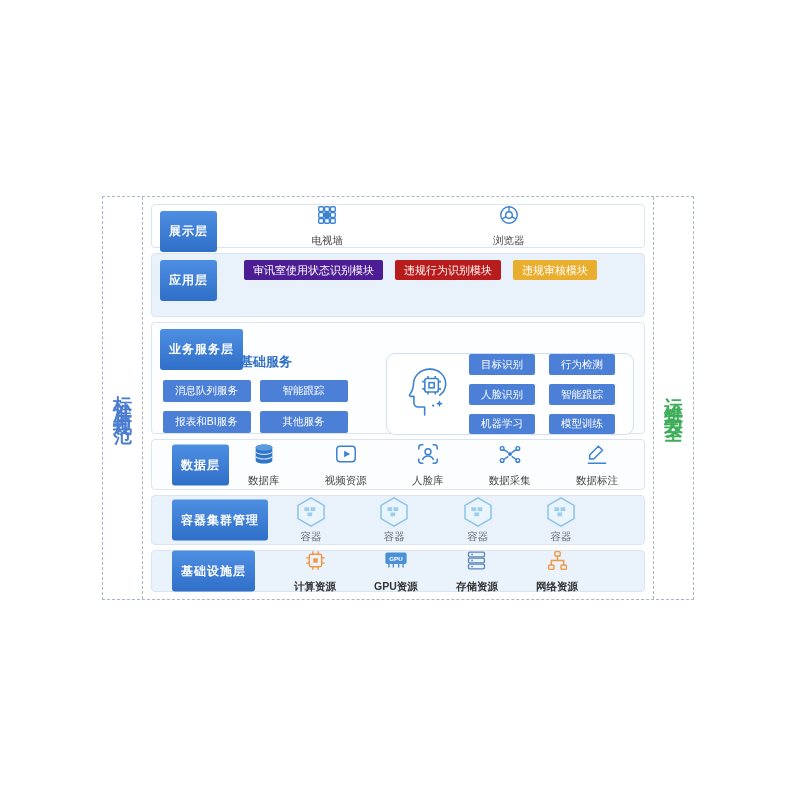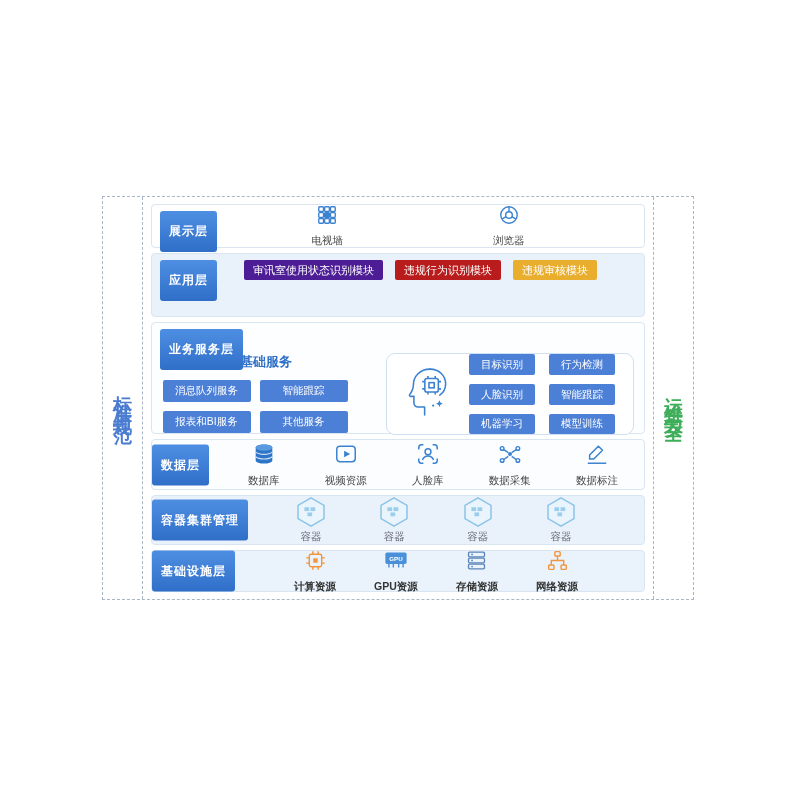--- a/index.html
+++ b/index.html
@@ -13,21 +13,21 @@
                 font-size:19px; font-weight:bold; }
   .side-label.blue  { color:#4a7cd0; }
   .side-label.green { color:#3fae5a; }
   .center { flex:1; display:flex; flex-direction:column; gap:5px; padding:7px 8px; min-width:0; }
 
   .layer { border:1px solid #d9e6f2; border-radius:4px; position:relative; }
   .badge { display:inline-block; background:linear-gradient(180deg,#4e8ee2,#2f6fc8); color:#fff;
            font-size:12px; font-weight:bold; padding:12px 9px; border-radius:3px;
            letter-spacing:1px; white-space:nowrap; }
   .badge-top { position:absolute; left:8px; top:6px; }
-  .badge-mid { position:absolute; left:0; top:50%; transform:translateY(-50%); }
+  .badge-mid { position:absolute; left:20px; top:50%; transform:translateY(-50%); }
 
   .chip { font-size:11px; color:#fff; padding:3px 9px; border-radius:2px;
           white-space:nowrap; line-height:1.3; }
   .chip-green  { background:#4c1d95; }
   .chip-orange { background:#b91c1c; }
   .chip-amber  { background:#e9ae2d; }
   .chip-blue   { background:#4c7fd6; }
 
   .icon-item { display:flex; flex-direction:column; align-items:center; gap:6px;
                font-size:10.5px; color:#444; }

